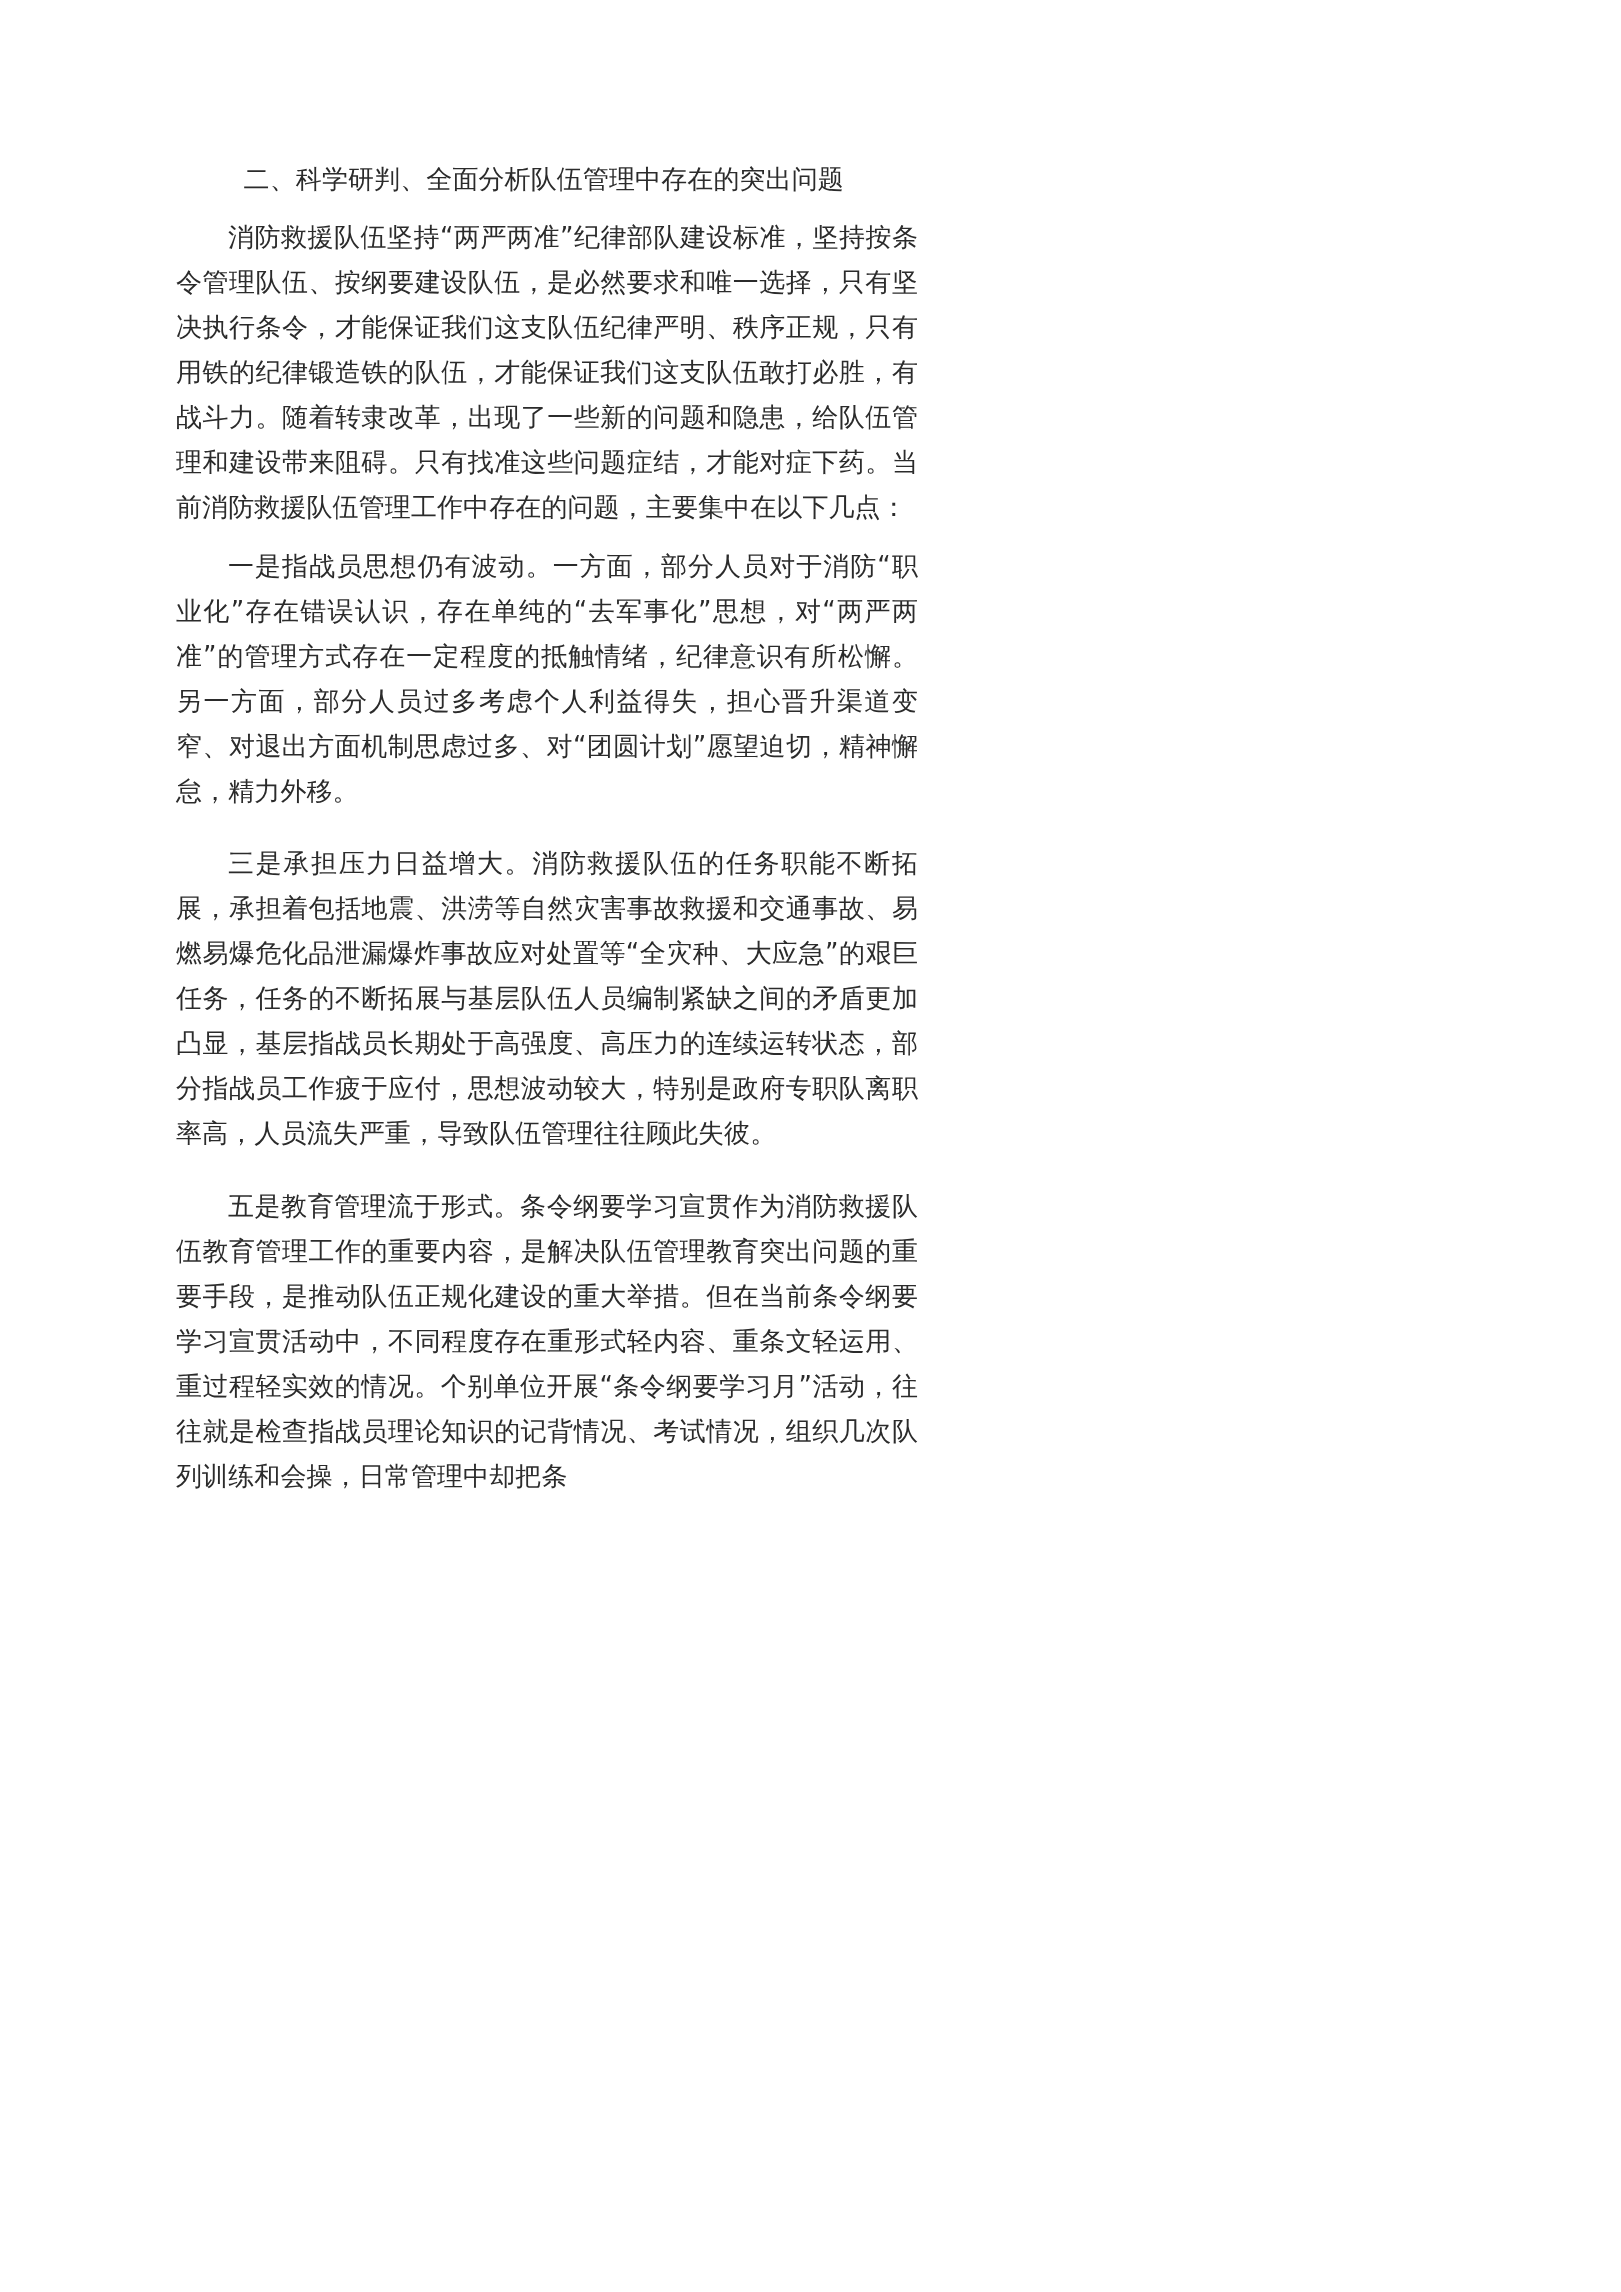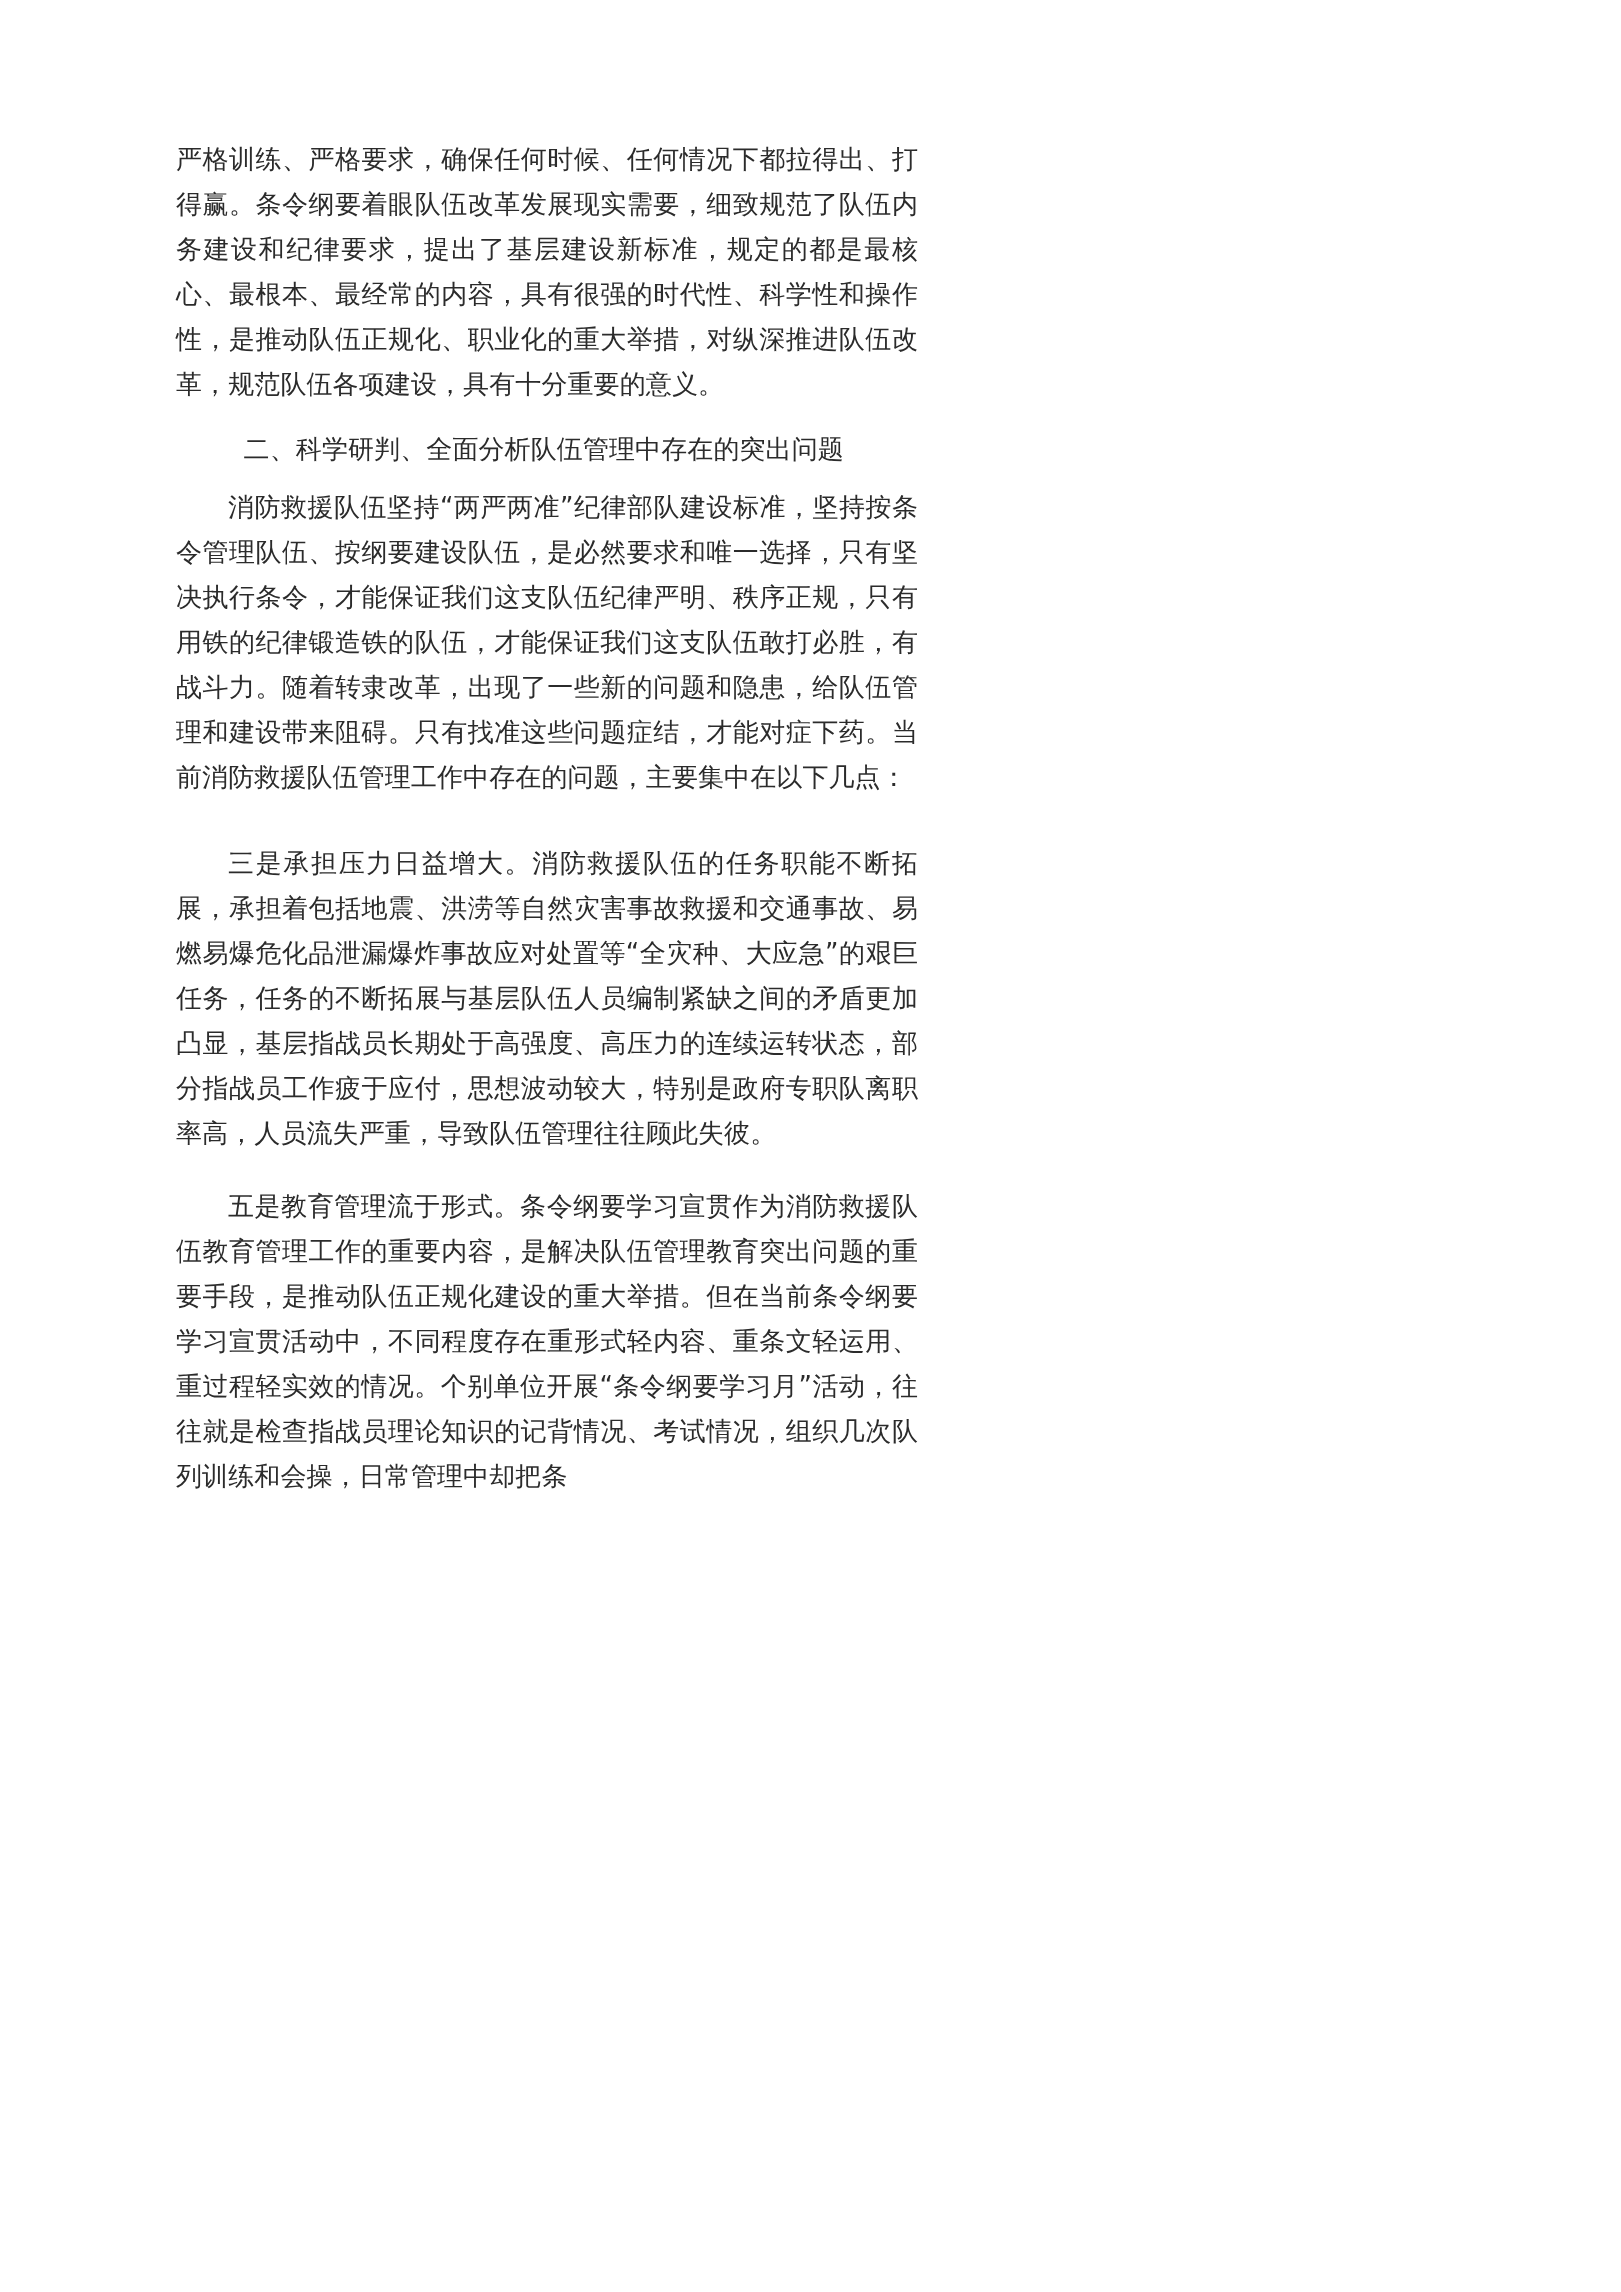--- a/index.html
+++ b/index.html
@@ -49,32 +49,32 @@
   }
   .spacer-sm { height: 13.7px; }
   .spacer-md { height: 19.6px; }
 </style>
 </head>
 <body>
 
 <div class="page">
   <div class="content">
 
-    <p class="para no-indent">严格训练、严格要求，确保任何时候、任何情况下都拉得出、打得赢。条令纲要着眼队伍改革发展现实需要，细致规范了队伍内务建设和纪律要求，提出了基层建设新标准，规定的都是最核心、最根本、最经常的内容，具有很强的时代性、科学性和操作性，是推动队伍正规化、职业化的重大举措，对纵深推进队伍改革，规范队伍各项建设，具有十分重要的意义。</p>
 
     <div class="spacer-md"></div>
 
     <p class="heading">二、科学研判、全面分析队伍管理中存在的突出问题</p>
 
     <div class="spacer-sm"></div>
 
     <p class="para">消防救援队伍坚持“两严两准”纪律部队建设标准，坚持按条令管理队伍、按纲要建设队伍，是必然要求和唯一选择，只有坚决执行条令，才能保证我们这支队伍纪律严明、秩序正规，只有用铁的纪律锻造铁的队伍，才能保证我们这支队伍敢打必胜，有战斗力。随着转隶改革，出现了一些新的问题和隐患，给队伍管理和建设带来阻碍。只有找准这些问题症结，才能对症下药。当前消防救援队伍管理工作中存在的问题，主要集中在以下几点：</p>
 
     <div class="spacer-sm"></div>
 
+    <p class="para">一是指战员思想仍有波动。一方面，部分人员对于消防“职业化”存在错误认识，存在单纯的“去军事化”思想，对“两严两准”的管理方式存在一定程度的抵触情绪，纪律意识有所松懈。另一方面，部分人员过多考虑个人利益得失，担心晋升渠道变窄、对退出方面机制思虑过多、对“团圆计划”愿望迫切，精神懈怠，精力外移。</p>
 
     <div class="spacer-sm"></div>
 
 
     <div class="spacer-sm"></div>
 
     <p class="para">三是承担压力日益增大。消防救援队伍的任务职能不断拓展，承担着包括地震、洪涝等自然灾害事故救援和交通事故、易燃易爆危化品泄漏爆炸事故应对处置等“全灾种、大应急”的艰巨任务，任务的不断拓展与基层队伍人员编制紧缺之间的矛盾更加凸显，基层指战员长期处于高强度、高压力的连续运转状态，部分指战员工作疲于应付，思想波动较大，特别是政府专职队离职率高，人员流失严重，导致队伍管理往往顾此失彼。</p>
 
     <div class="spacer-sm"></div>
 

